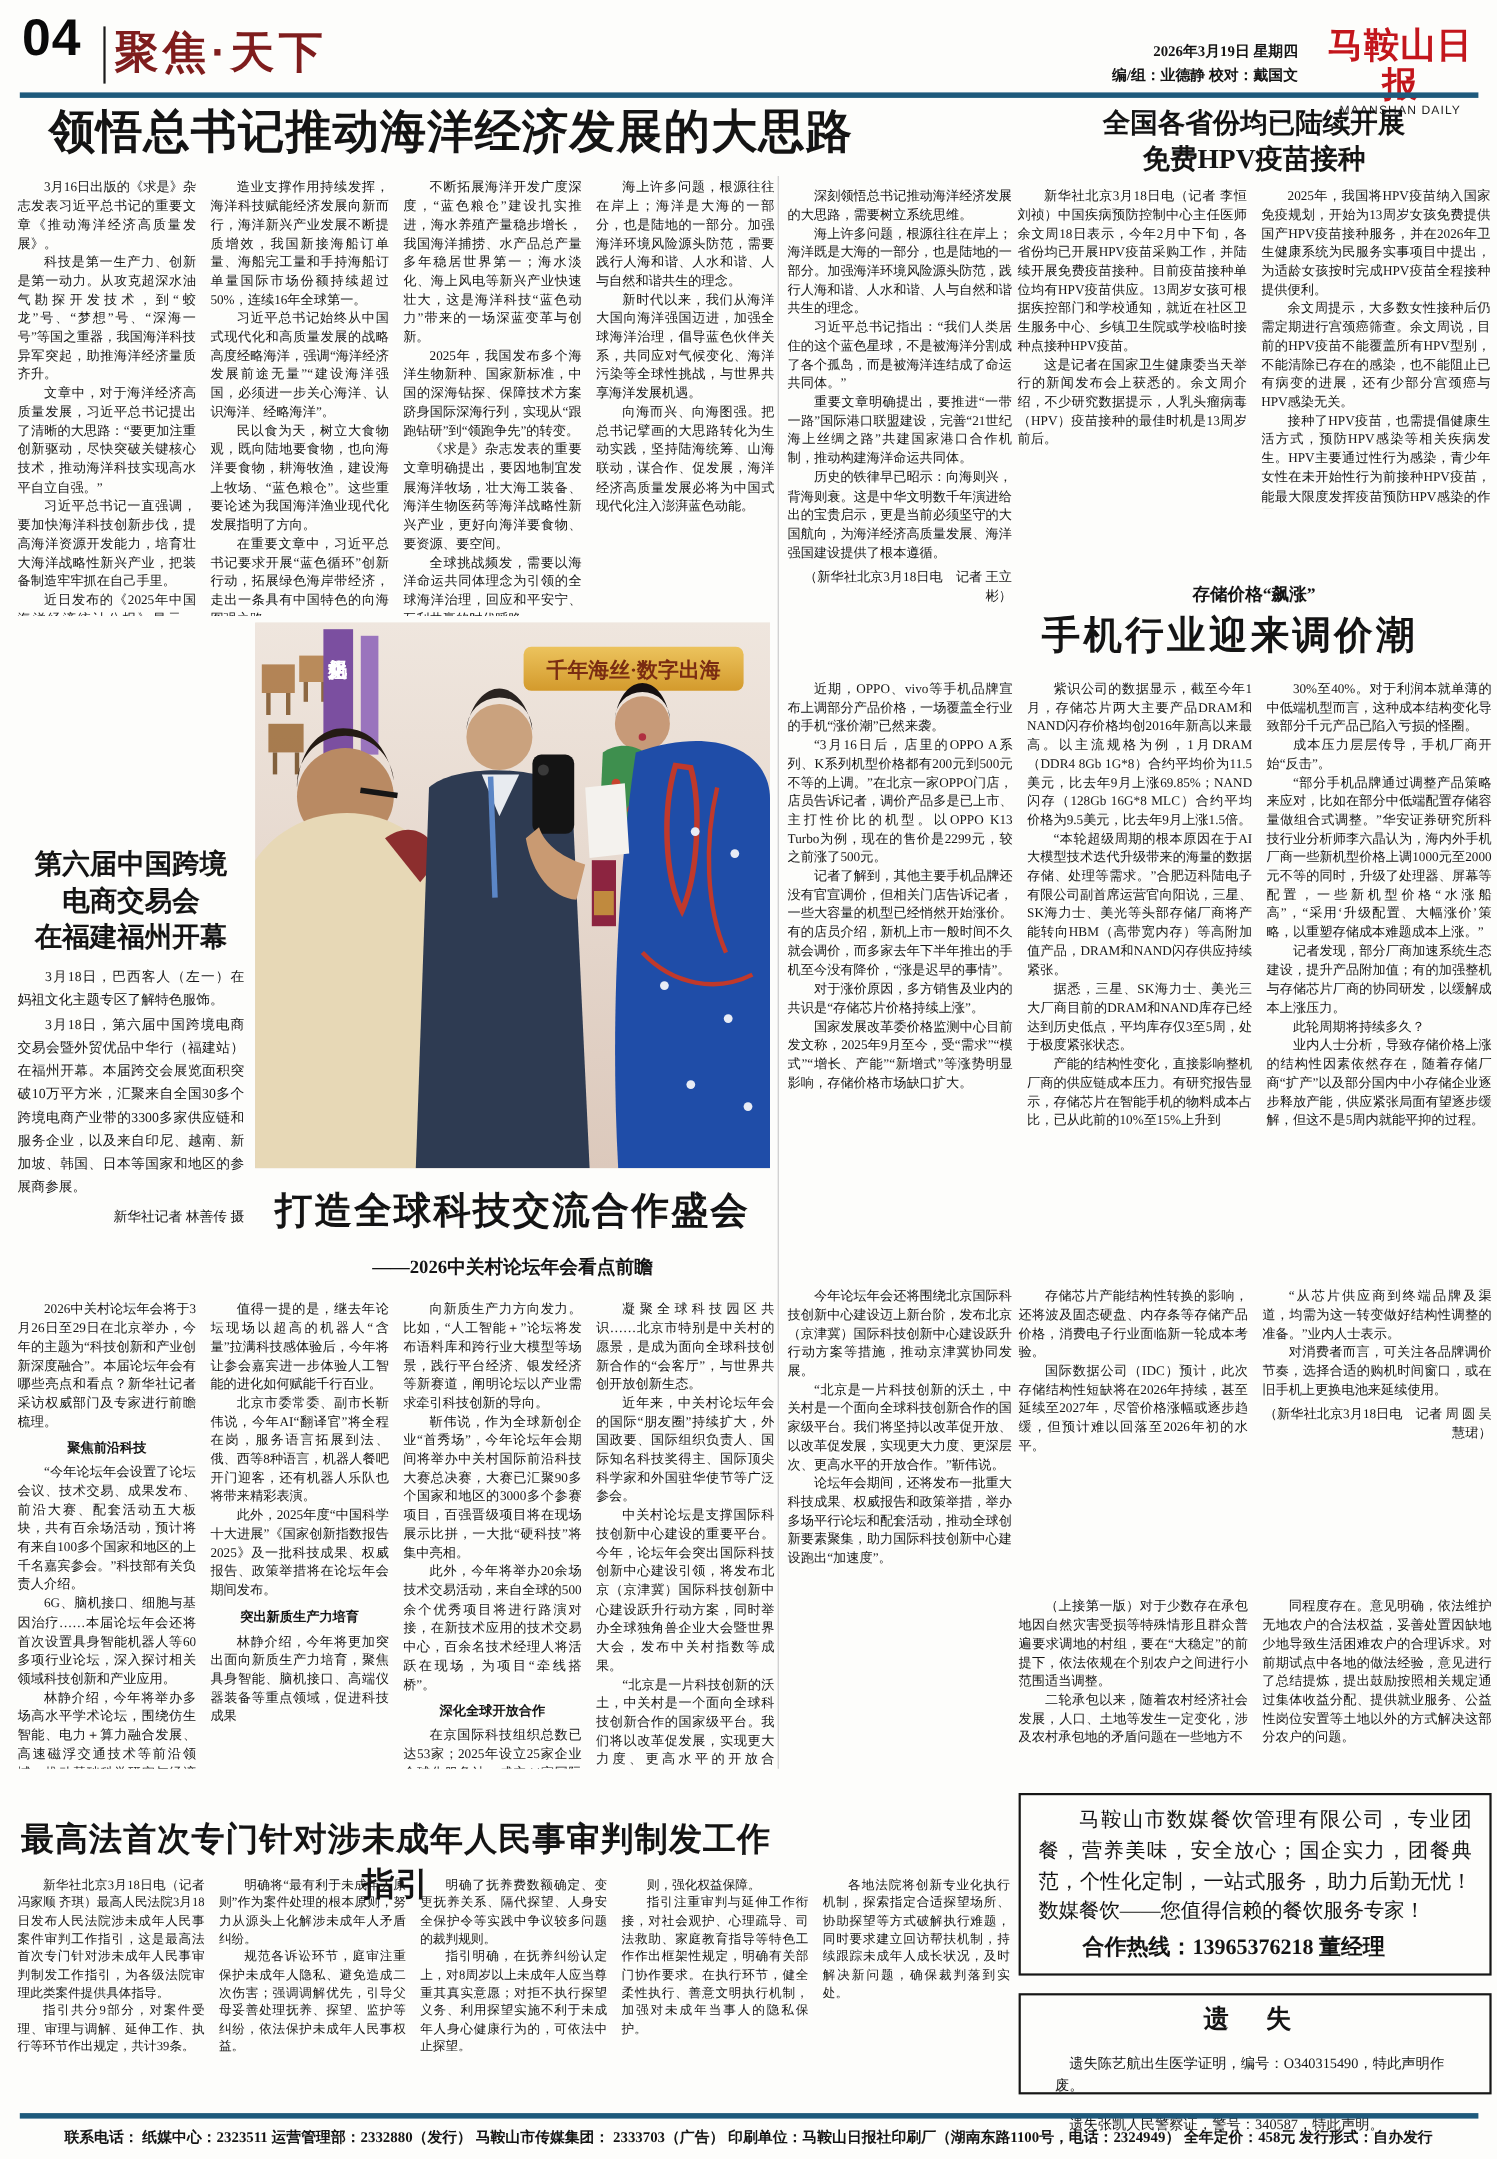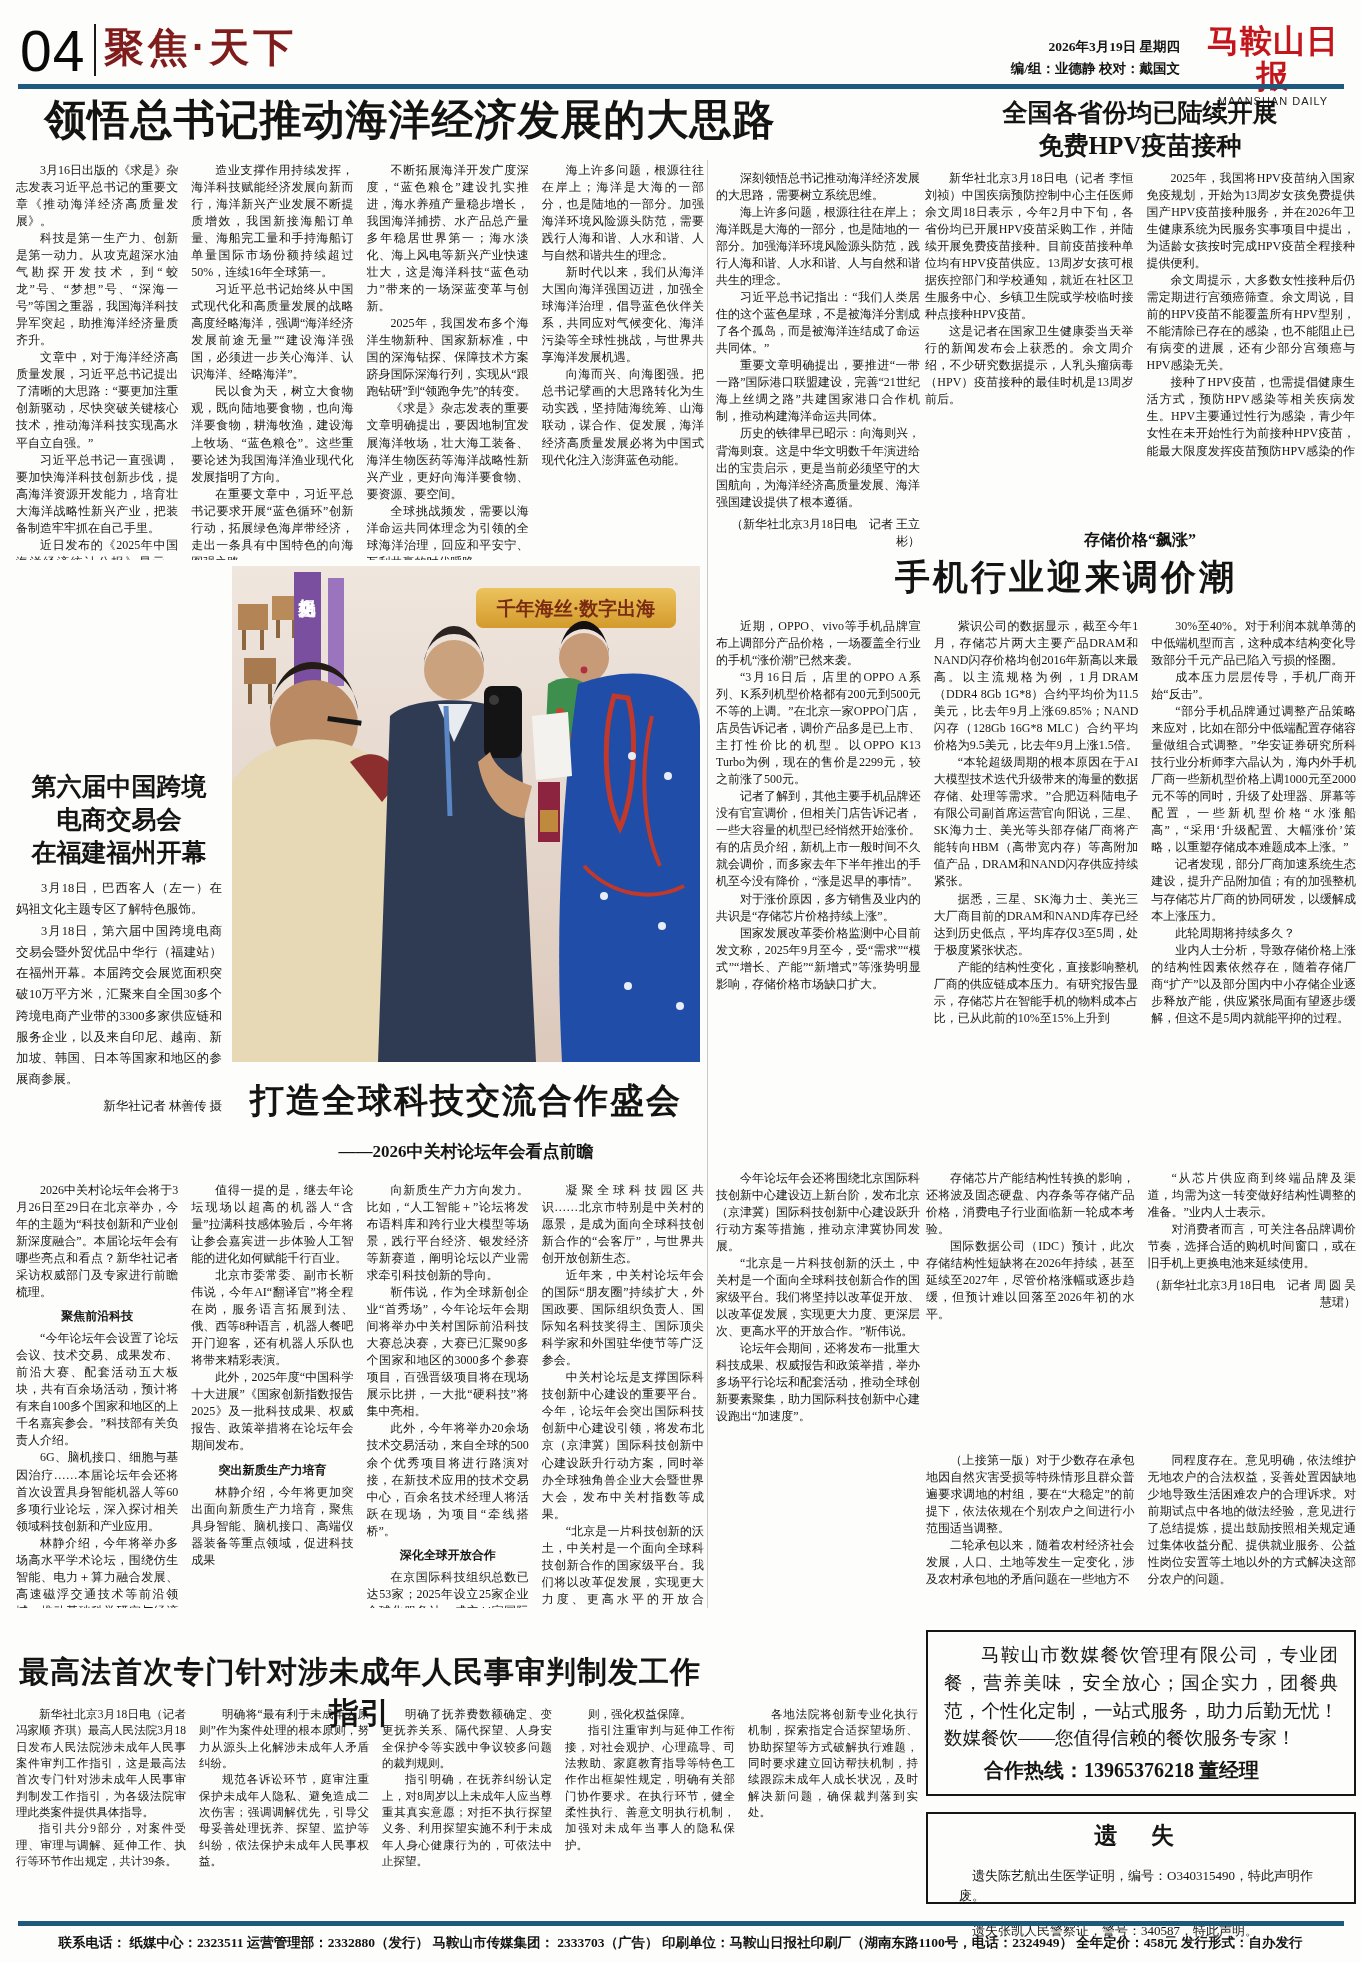--- a/index.html
+++ b/index.html
@@ -1,36 +1,36 @@
 <!DOCTYPE html>
 <html><head>
 <meta charset="utf-8">
 <style>
   html,body{margin:0;padding:0;background:#d8d8d8;}
   .page{position:relative;width:1361px;height:1963px;margin:0 auto;background:#fdfdfb;
         font-family:"Liberation Serif","DejaVu Serif",serif;color:#141414;overflow:hidden;}
   .abs{position:absolute;}
   .sans{font-family:"Liberation Sans","DejaVu Sans",sans-serif;}
   
-  .pagenum{left:20px;top:18px;font-size:57px;font-weight:400;letter-spacing:1px;color:#0a0a0a;}
+  .pagenum{left:20px;top:6px;font-size:47px;font-weight:700;letter-spacing:1px;color:#0a0a0a;}
   .hdr-div{left:94px;top:24px;width:2px;height:52px;background:#1a1a1a;}
   .section-title{left:104px;top:20px;font-size:40px;font-weight:700;color:#7f1d1d;letter-spacing:4px;}
   .hdr-meta{left:800px;top:36px;width:380px;text-align:right;font-size:13.5px;font-weight:700;line-height:1.65;}
   .masthead{left:1192px;top:24px;width:162px;text-align:center;}
   .masthead-cn{font-size:32px;font-weight:700;color:#c3161c;letter-spacing:1px;line-height:1.1;}
   .masthead-en{font-size:11px;letter-spacing:1px;color:#222;margin-top:1px;}
   .rule{background:#1e5a7c;height:5px;}
   .rule-top{left:18px;top:84px;width:1326px;}
   .rule-bot{left:18px;top:1921px;width:1326px;}
   .vdiv{left:707px;top:160px;width:1px;height:1448px;background:#c8c8c8;}
   
   .hl-marine{left:20px;top:97px;width:780px;text-align:center;font-size:42px;font-weight:700;letter-spacing:1px;line-height:1.1;}
   .hl-hpv{left:925px;top:97px;width:430px;text-align:center;font-size:25px;font-weight:700;line-height:1.3;}
   .kicker{left:925px;top:530px;width:430px;text-align:center;font-size:16px;font-weight:700;}
-  .hl-phone{left:828px;top:554px;width:476px;text-align:center;font-size:35px;font-weight:700;letter-spacing:3px;}
+  .hl-phone{left:880px;top:554px;width:476px;text-align:center;font-size:35px;font-weight:700;letter-spacing:3px;}
   .hl-expo{left:16px;top:770px;width:206px;text-align:center;font-size:25px;font-weight:700;line-height:1.32;}
   .hl-zgc{left:232px;top:1078px;width:468px;text-align:center;font-size:34px;font-weight:700;letter-spacing:2px;}
   .sub-zgc{left:232px;top:1140px;width:468px;text-align:center;font-size:17px;font-weight:700;}
   .hl-court{left:16px;top:1652px;width:688px;text-align:center;font-size:30px;font-weight:700;letter-spacing:1px;}
   
   .body-text{font-size:12px;line-height:1.42;text-align:justify;color:#161616;}
   .body-text p{margin:0;text-indent:2em;}
   .body-text p.subhead{text-align:center;font-weight:700;text-indent:0;margin:7px 0 5px;font-family:"Liberation Sans","DejaVu Sans",sans-serif;}
   .body-text p.byline{text-align:right;text-indent:0;margin-top:5px;}
   .col-row{display:flex;gap:13px;}

